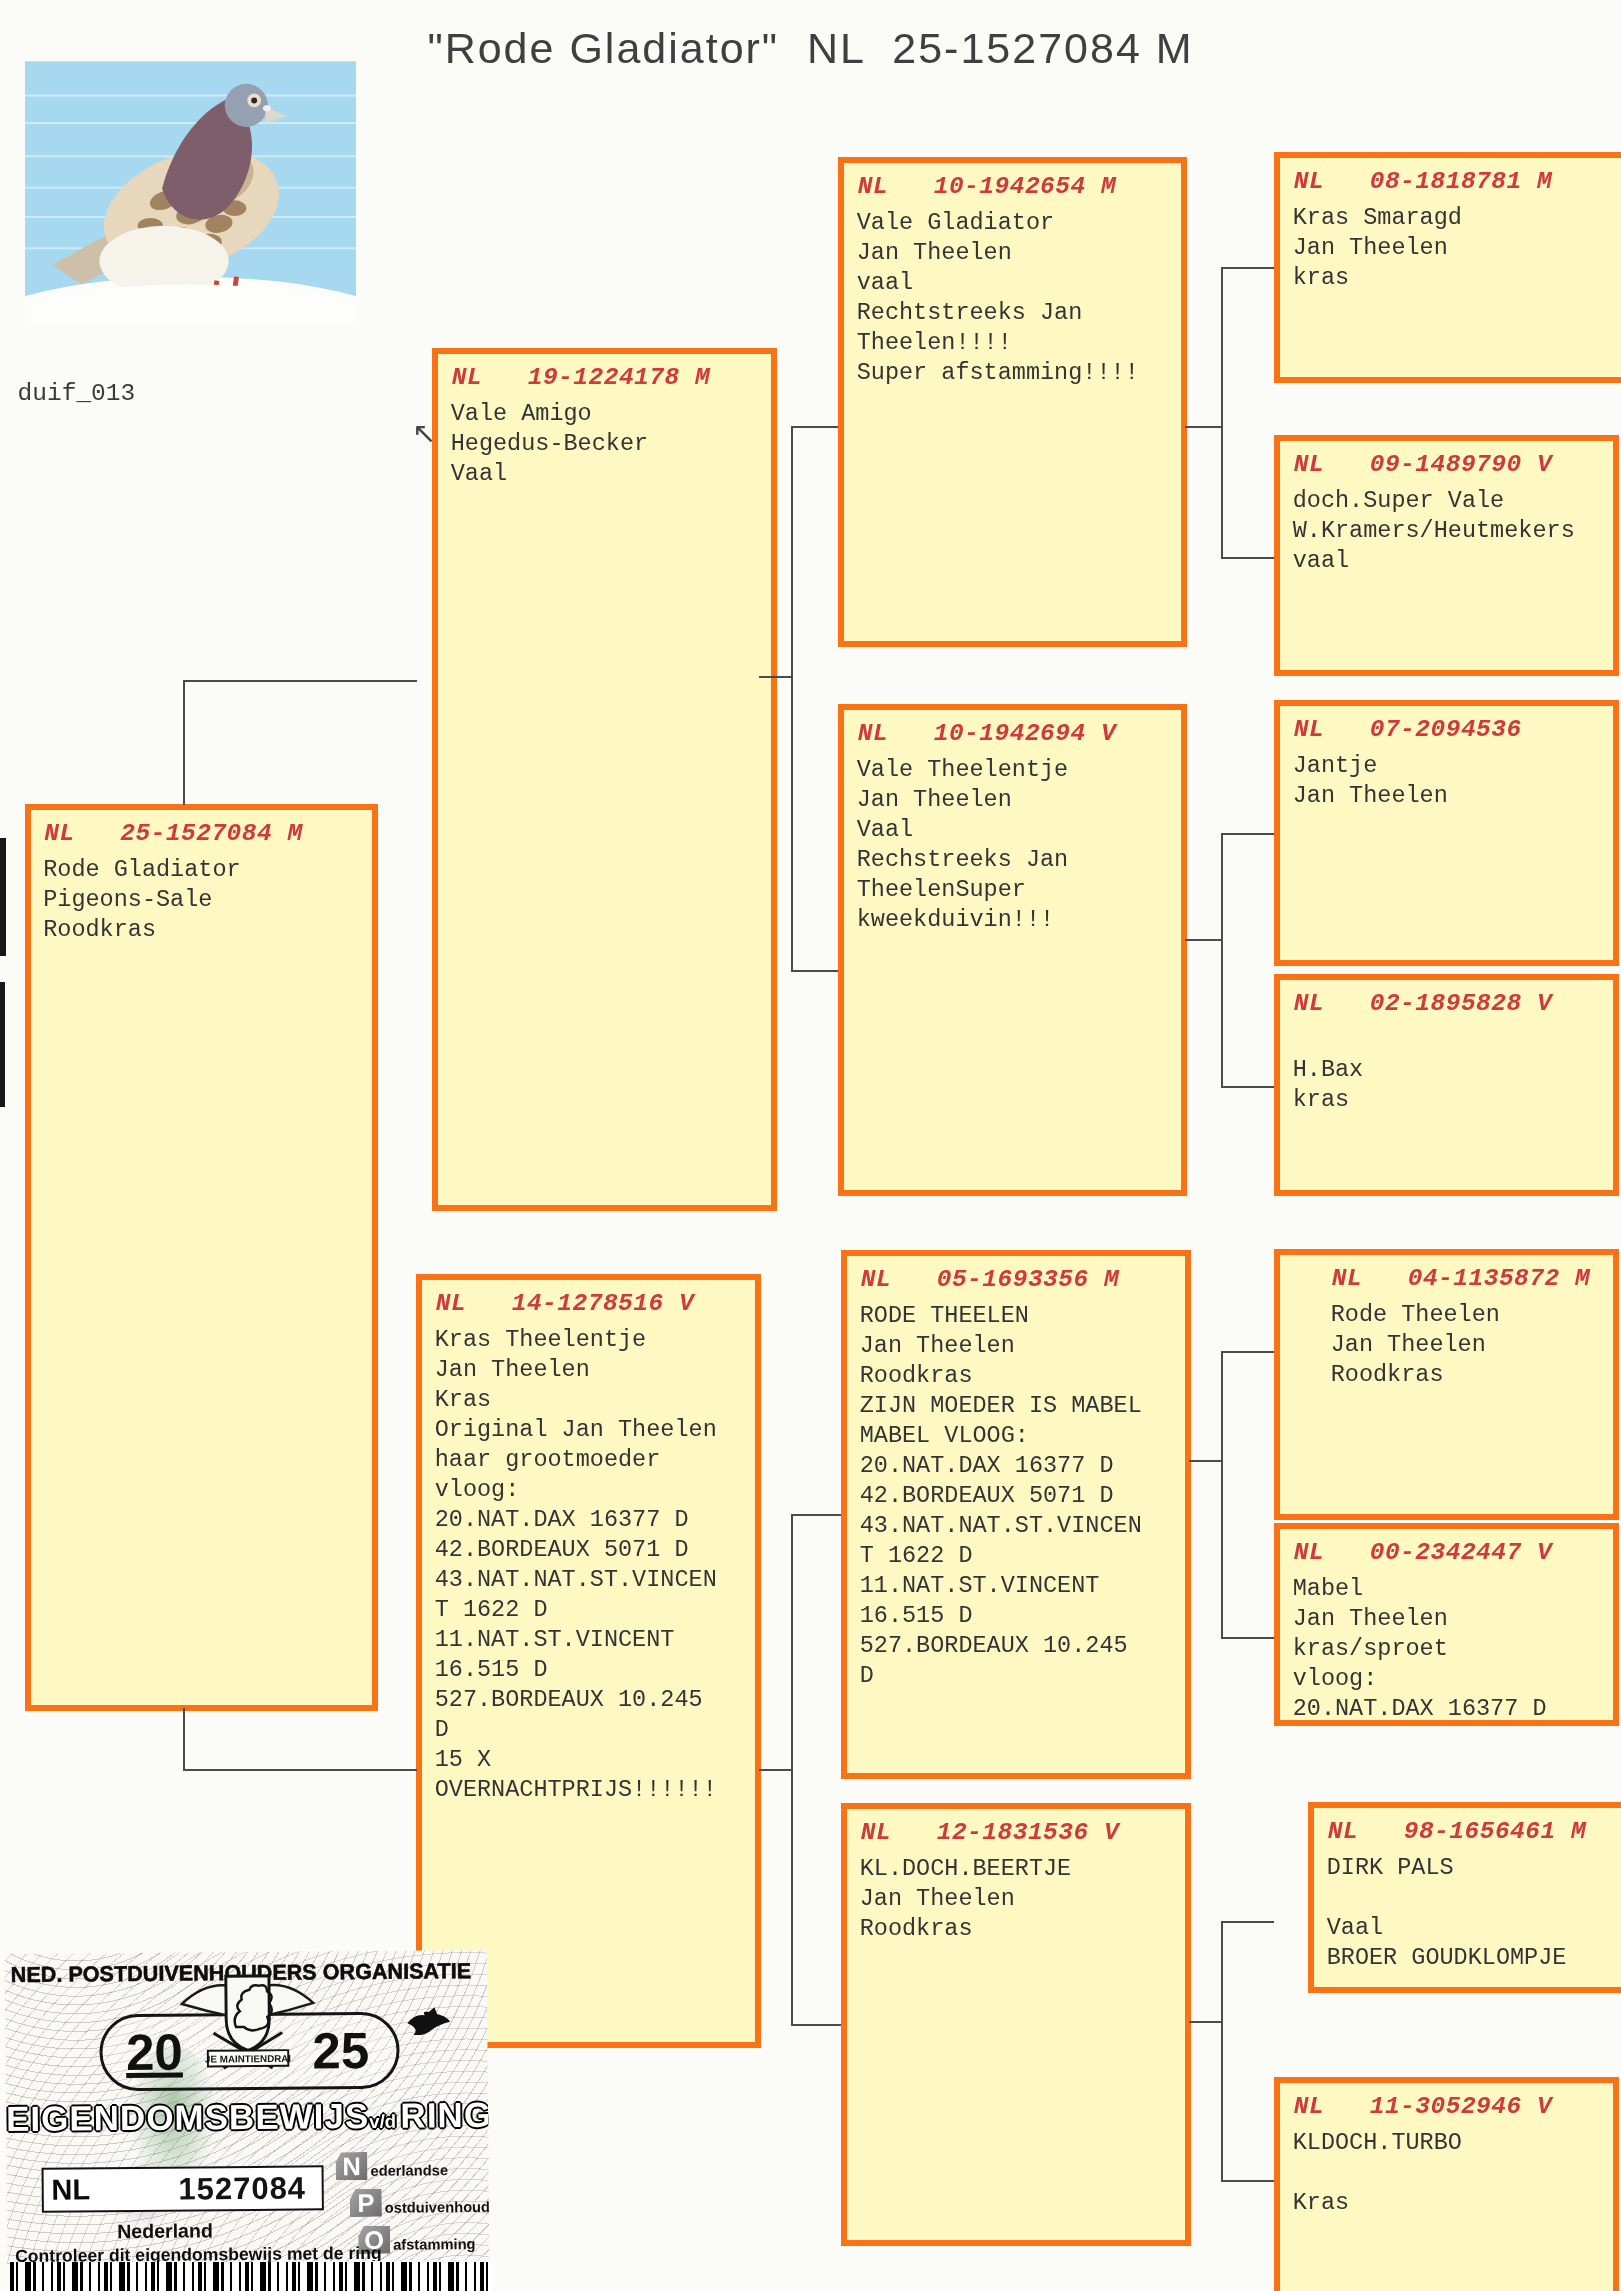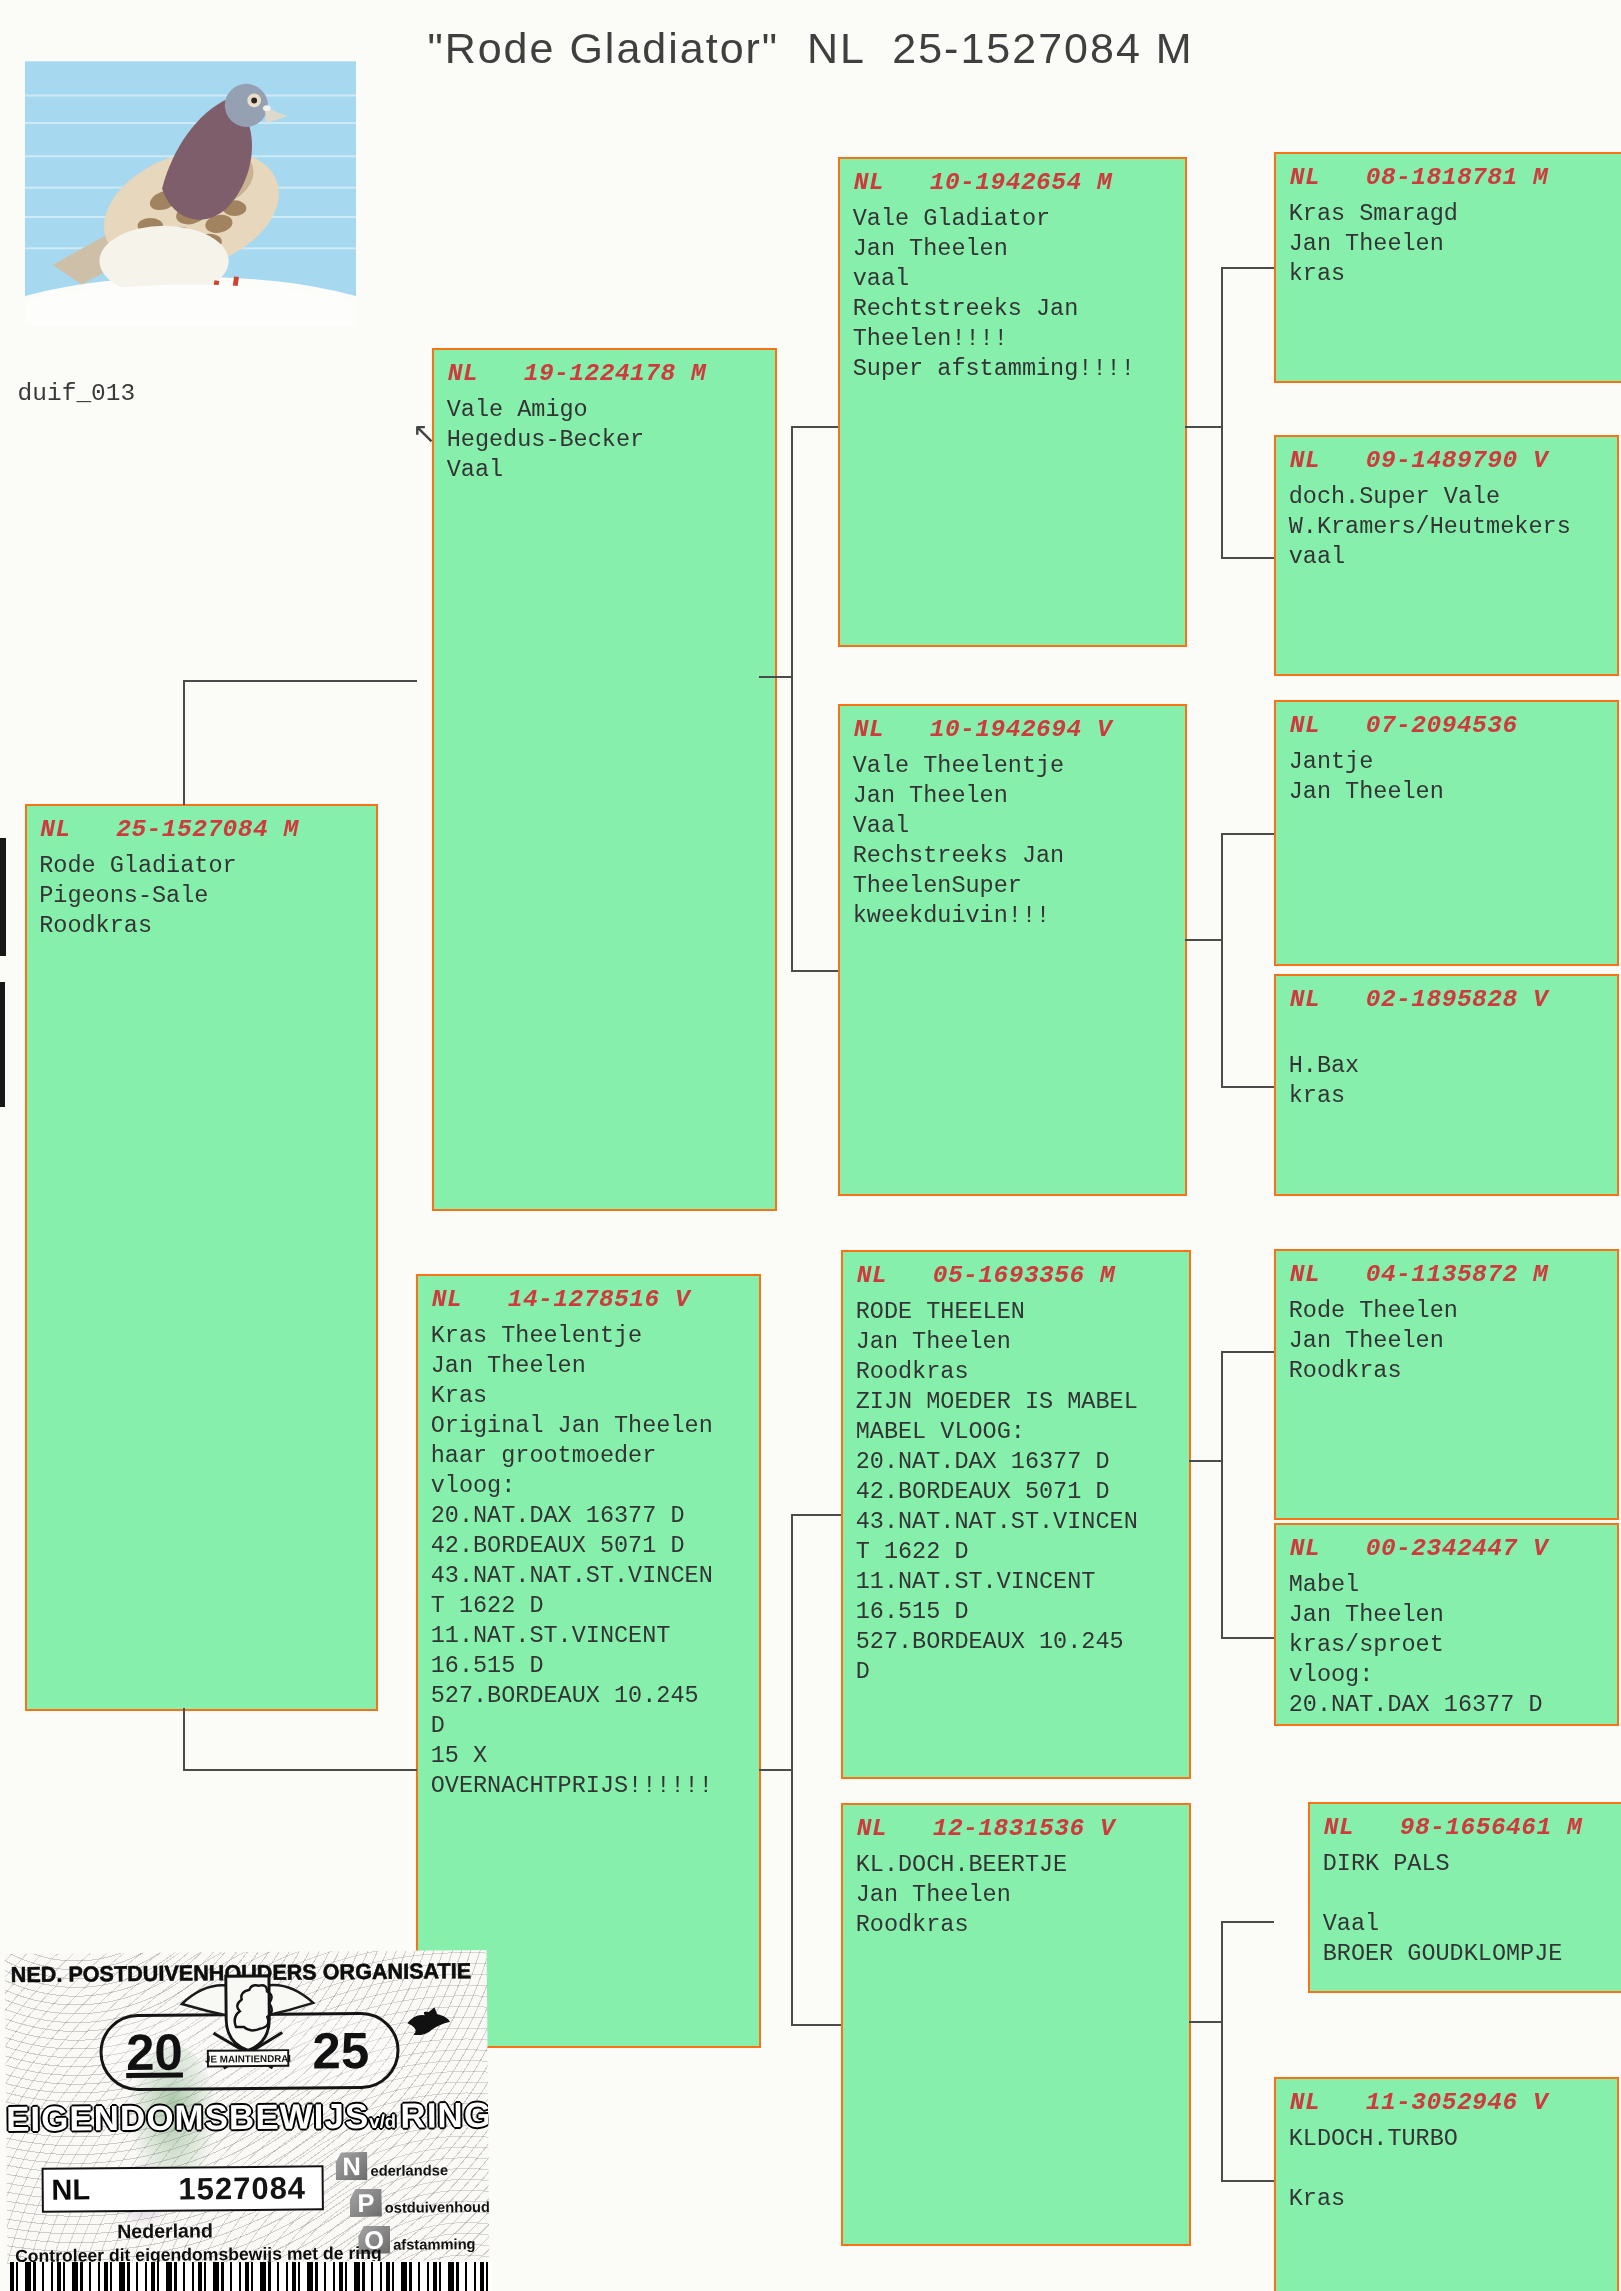--- a/index.html
+++ b/index.html
@@ -6,21 +6,21 @@
   #page{position:relative;width:1621px;height:2292px;margin:0 auto;background:#fbfbf8;overflow:hidden;
         font-family:"Liberation Sans",sans-serif;}
   
   .title{position:absolute;left:0;right:0;top:23.5px;text-align:center;white-space:pre;
          font-family:"Liberation Sans",sans-serif;font-size:43px;color:#3f3f3f;letter-spacing:2px;}
   
   .photo{position:absolute;left:24.5px;top:61px;width:331px;height:265px;}
   .photo-label{position:absolute;left:17.6px;top:380px;font-family:"Liberation Mono",monospace;
                font-size:24.5px;color:#3a3a3a;}
   
-  .pbox{position:absolute;border:2px solid #f97316;background:#86efac;box-sizing:border-box;}
+  .pbox{position:absolute;border:6px solid #f97316;background:#fef9c3;box-sizing:border-box;}
   .pbox .hd{font-family:"Liberation Mono",monospace;font-style:italic;font-weight:700;
             font-size:24.5px;color:#cf3a3c;padding:9.8px 7.8px 2px 13.7px;white-space:pre;letter-spacing:0.5px;}
   .pbox .bd{font-family:"Liberation Mono",monospace;font-size:23.5px;line-height:30px;color:#343434;
             padding:5.9px 5.9px 3.9px 12.7px;white-space:pre-line;}
   
   .ln{position:absolute;background:#4b4b4b;}
   
   .edge{position:absolute;background:#181818;}
   .cursor-mark{position:absolute;left:412px;top:416px;font-size:29px;color:#444;
                font-family:"DejaVu Sans",sans-serif;}
@@ -207,21 +207,21 @@
     <div class="hd">NL   07-2094536</div>
     <div class="bd">Jantje
 Jan Theelen</div>
   </div>
   <div class="pbox" style="left:1274px;top:974px;width:345px;height:222px;">
     <div class="hd">NL   02-1895828 V</div>
     <div class="bd">
 H.Bax
 kras</div>
   </div>
-  <div class="pbox" style="left:1274px;top:1249px;width:345px;height:271px;">
+  <div class="pbox" style="left:1274px;top:1249px;width:345px;height:271px;padding-left:38px;">
     <div class="hd">NL   04-1135872 M</div>
     <div class="bd">Rode Theelen
 Jan Theelen
 Roodkras</div>
   </div>
   <div class="pbox" style="left:1274px;top:1523px;width:345px;height:203px;">
     <div class="hd">NL   00-2342447 V</div>
     <div class="bd">Mabel
 Jan Theelen
 kras/sproet

